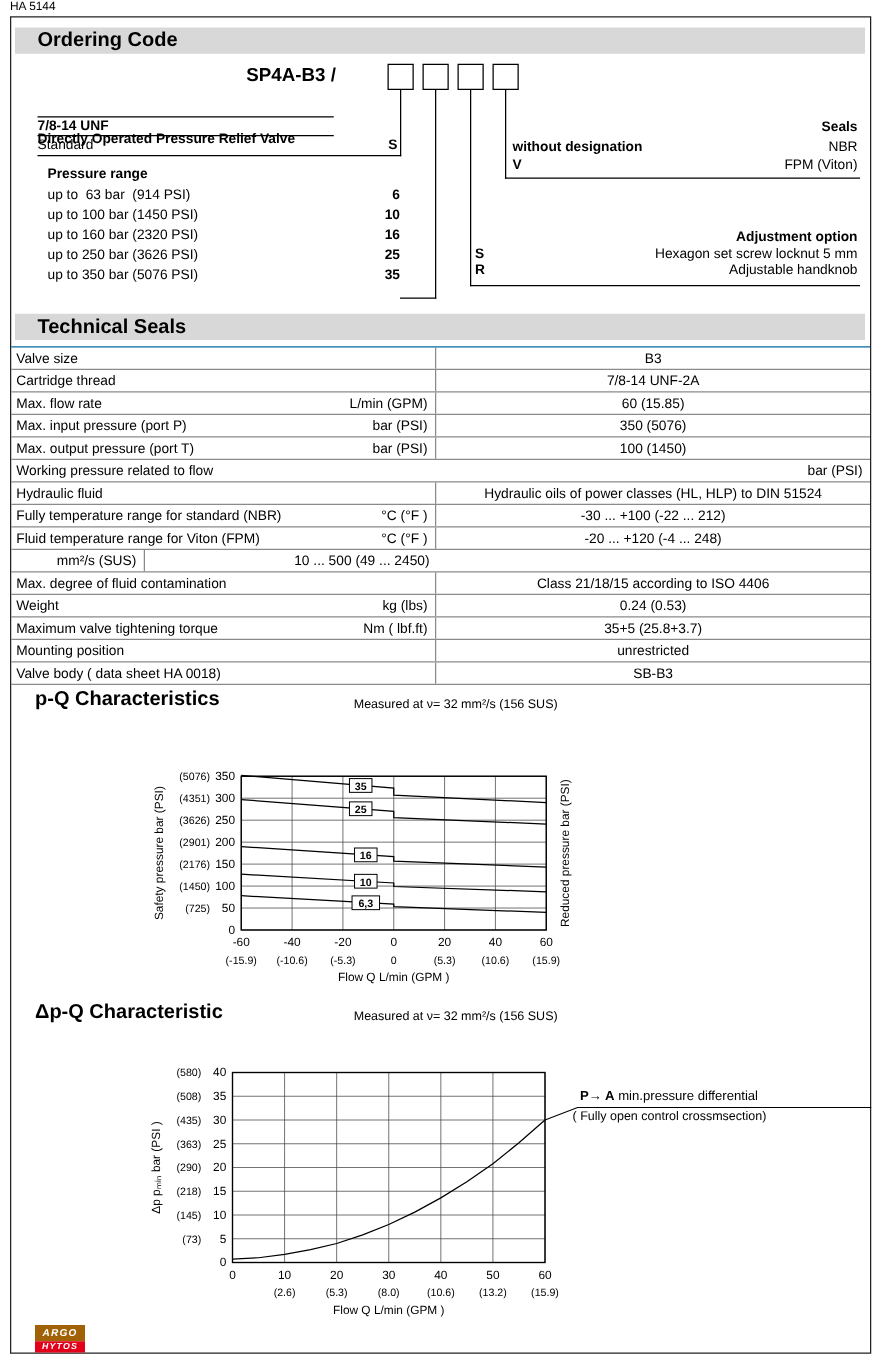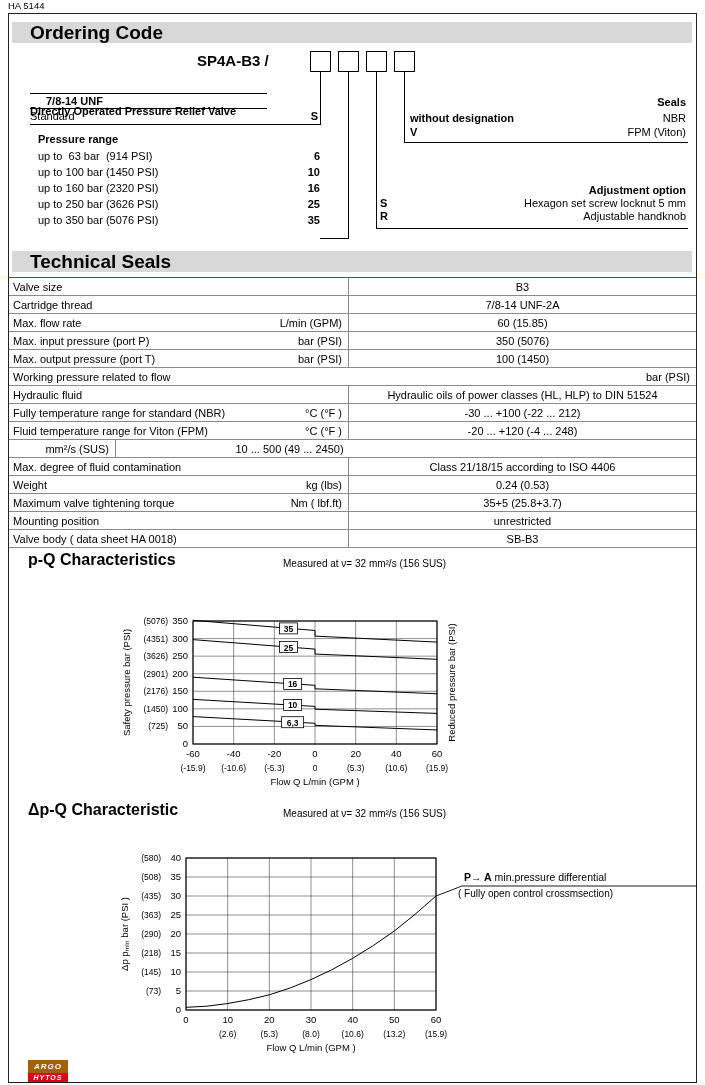--- a/index.html
+++ b/index.html
@@ -2,21 +2,21 @@
 <html><head>
 <meta charset="utf-8">
 <style>
   html,body{margin:0;padding:0;background:#fff;}
   #page{position:relative;width:705px;height:1085px;background:#fff;
         font-family:"Liberation Sans",sans-serif;color:#000;overflow:hidden;}
   .abs{position:absolute;}
   .ln{position:absolute;background:#000;}
   .frame{position:absolute;left:8px;top:13px;width:687px;height:1068px;border:1.2px solid #222;}
   .secbar{position:absolute;left:12px;width:680px;height:21px;background:#d8d8d8;
-          font-weight:bold;font-size:19px;line-height:21px;padding-left:18px;box-sizing:border-box;}
+          font-weight:bold;font-size:16px;line-height:21px;padding-left:18px;box-sizing:border-box;}
   .t{position:absolute;font-size:11px;white-space:nowrap;}
   .b{font-weight:bold;}
   .rt{left:460px;width:226px;text-align:right;}
   .codebox{position:absolute;top:51px;width:21px;height:21px;border:1.4px solid #000;background:#fff;box-sizing:border-box;}
   
   #pressure-rows{position:absolute;left:38px;top:148px;width:282px;}
   .prow{display:flex;justify-content:space-between;height:16px;font-size:11px;align-items:center;}
   .plabel{white-space:pre;}
   .pval{font-weight:bold;}
   
@@ -61,21 +61,21 @@
   <div class="ln" style="left:320px;top:238px;width:29px;height:1px;"></div>
   <div class="ln" style="left:376px;top:72px;width:1px;height:157px;"></div>
   <div class="ln" style="left:376px;top:228px;width:312px;height:1px;"></div>
   <div class="ln" style="left:404px;top:72px;width:1px;height:71px;"></div>
   <div class="ln" style="left:404px;top:142px;width:284px;height:1px;"></div>
   <div class="ln" style="left:30px;top:93px;width:237px;height:1px;"></div>
   <div class="ln" style="left:30px;top:108px;width:237px;height:1px;"></div>
   <div class="ln" style="left:30px;top:124px;width:291px;height:1px;"></div>
 
   <div class="t b" style="left:30px;top:80px;margin-top:25px;">Directly Operated Pressure Relief Valve</div>
-  <div class="t b" style="left:30px;top:95px;margin-left:16px;">7/8-14 UNF</div>
+  <div class="t b" style="left:30px;top:95px;">7/8-14 UNF</div>
   <div class="t" style="left:30px;top:110px;">Standard</div>
   <div class="t b" style="left:290px;top:110px;width:28px;text-align:right;">S</div>
   <div class="t b" style="left:38px;top:133px;">Pressure range</div>
   <div id="pressure-rows">
   <div class="prow">
     <span class="plabel">up to  63 bar  (914 PSI)</span>
     <span class="pval">6</span>
   </div>
 
   <div class="prow">

